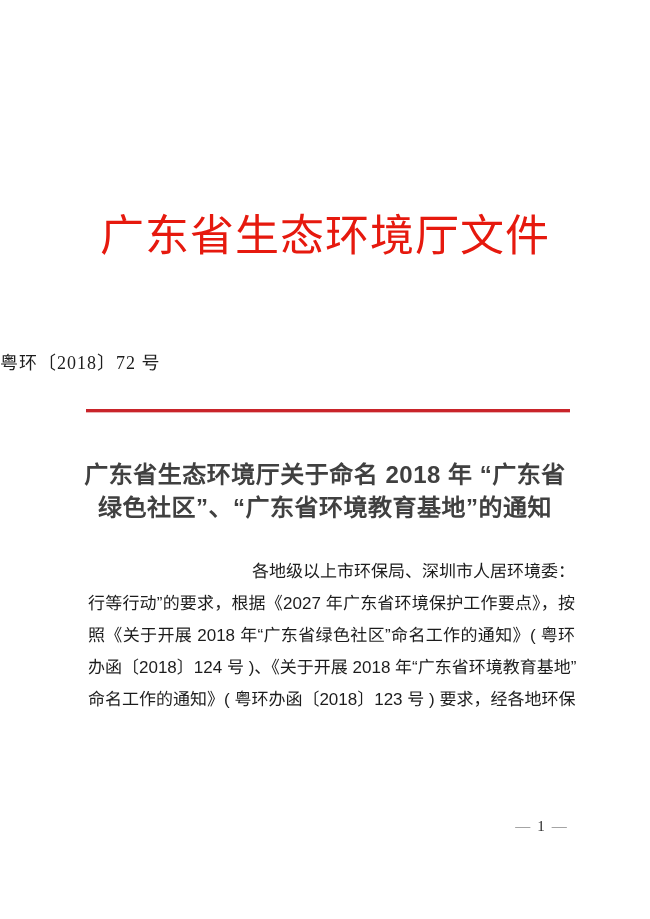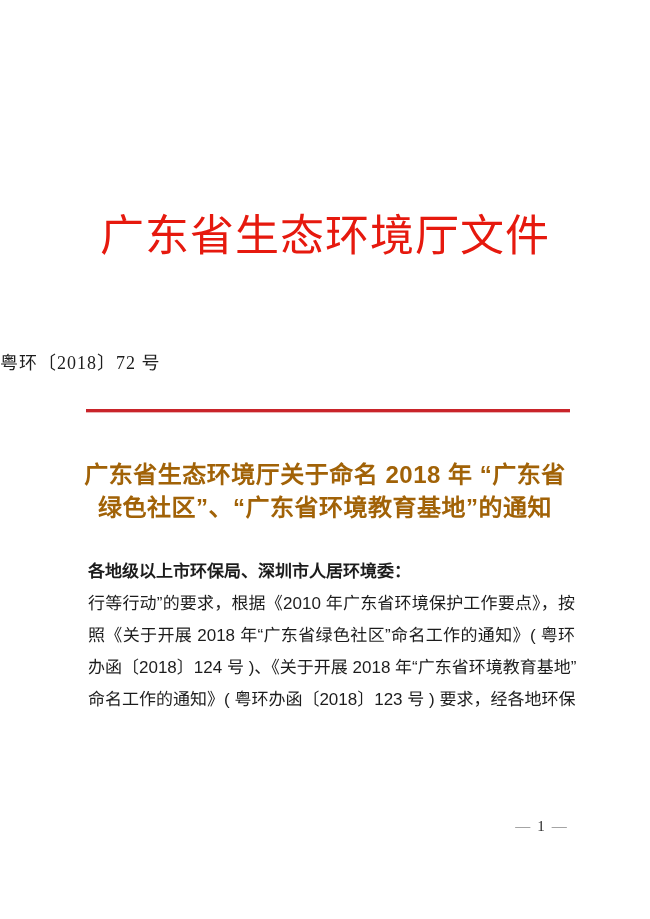--- a/index.html
+++ b/index.html
@@ -57,40 +57,39 @@
   
   .doc-title {
     position: absolute;
     top: 458px;
     left: 0;
     right: 0;
     text-align: center;
     font-weight: 700;
     font-size: 24px;
     line-height: 33px;
-    color: #a16207;
+    color: #404040;
     letter-spacing: 0.5px;
   }
   .doc-title .title-line {
     white-space: nowrap;
   }
   
   .body-block {
     position: absolute;
     top: 556px;
     left: 88px;
     width: 487px;
     font-size: 17px;
     line-height: 32px;
     color: #1c1c1c;
   }
   .salutation {
-    text-align: left;
+    text-align: right;
     white-space: nowrap;
-    font-weight: bold;
   }
   .body-line {
     text-align: justify;
     text-align-last: justify;
     white-space: nowrap;
   }
   .body-line.indent {
     text-indent: 35px;
   }
   
@@ -126,21 +125,21 @@
 
   <div class="red-divider"></div>
 
   <div class="doc-title">
     <div class="title-line">广东省生态环境厅关于命名 2018 年 “广东省</div>
     <div class="title-line">绿色社区”、“广东省环境教育基地”的通知</div>
   </div>
 
   <div class="body-block">
     <div class="salutation">各地级以上市环保局、深圳市人居环境委：</div>
-    <div class="body-line">行等行动”的要求，根据《2010 年广东省环境保护工作要点》，按</div>
+    <div class="body-line">行等行动”的要求，根据《2027 年广东省环境保护工作要点》，按</div>
     <div class="body-line">照《关于开展 2018 年“广东省绿色社区”命名工作的通知》( 粤环</div>
     <div class="body-line">办函〔2018〕124 号 )、《关于开展 2018 年“广东省环境教育基地”</div>
     <div class="body-line">命名工作的通知》( 粤环办函〔2018〕123 号 ) 要求，经各地环保</div>
   </div>
 
   <div class="page-number">
     <span class="dash">—</span><span class="num">1</span><span class="dash">—</span>
   </div>
 
 </div>

